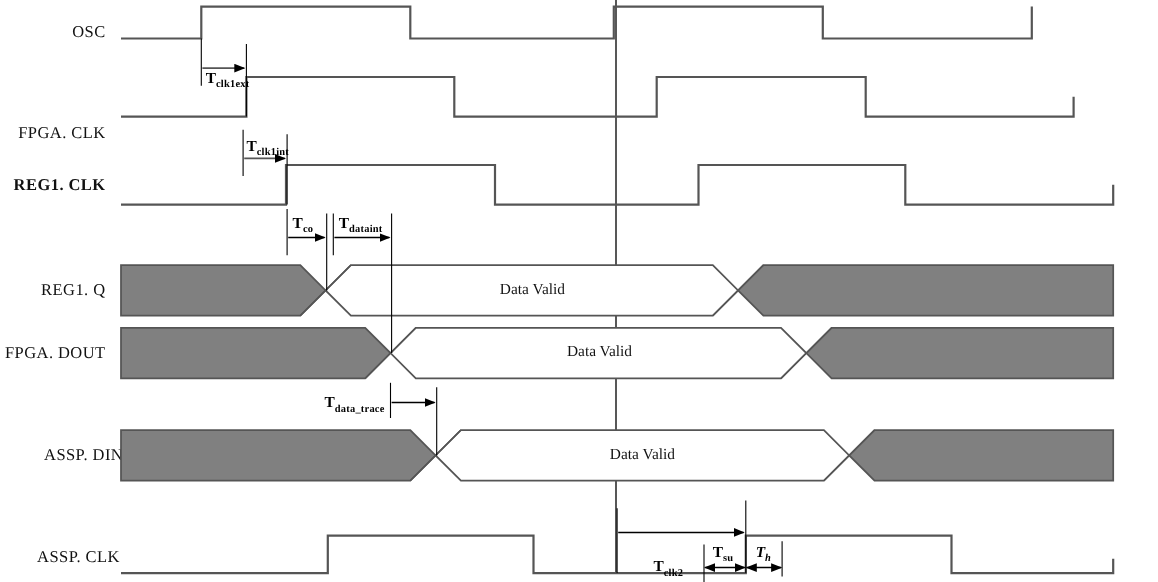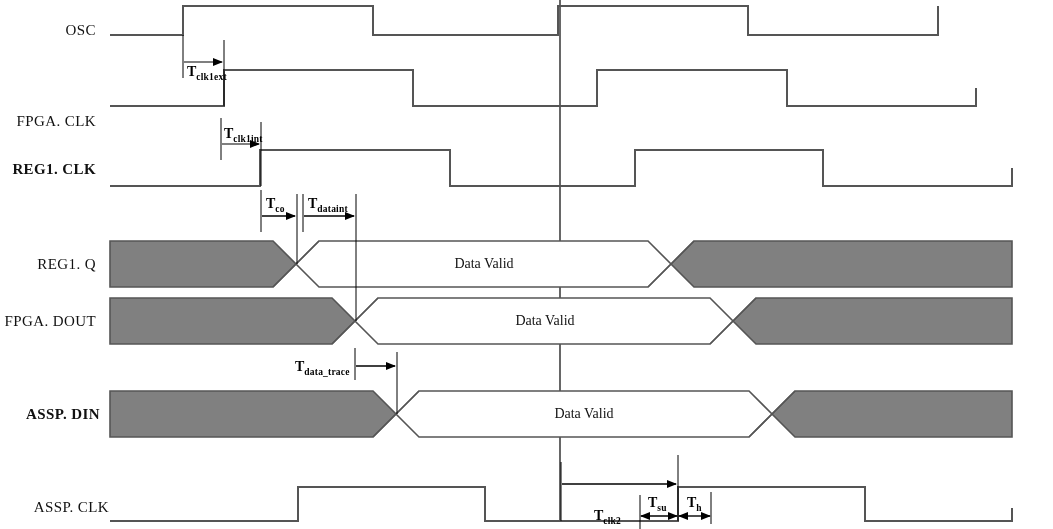--- a/index.html
+++ b/index.html
@@ -17,21 +17,21 @@
 </head>
 <body>
 
 <div id="root">
 
   <div class="sig-label" style="left:0;width:96px;top:22px;">OSC</div>
   <div class="sig-label" style="left:0;width:96px;top:89px;margin-top:24px;">FPGA. CLK</div>
   <div class="sig-label" style="left:0;width:96px;top:161px;font-weight:bold;">REG1. CLK</div>
   <div class="sig-label" style="left:0;width:96px;top:256px;">REG1. Q</div>
   <div class="sig-label" style="left:0;width:96px;top:313px;">FPGA. DOUT</div>
-  <div class="sig-label" style="left:4px;width:96px;top:406px;font-weight:bold;">ASSP. DIN</div>
+  <div class="sig-label" style="left:16px;width:96px;top:406px;">ASSP. DIN</div>
   <div class="sig-label" style="left:0;width:96px;top:499px;padding-left:13px;">ASSP. CLK</div>
 
   <svg width="1053" height="529">
 
     <line x1="560" y1="0" x2="560" y2="520" stroke="#000" stroke-width="1.2"></line>
 
     <polyline fill="none" stroke="#555" stroke-width="2" points="110,35 183,35 183,6 373,6 373,35 558,35 558,6 748,6 748,35 938,35 938,6 938,20"></polyline>
 
     <polyline fill="none" stroke="#555" stroke-width="2" points="110,106 224,106 224,70 413,70 413,106 597,106 597,70 787,70 787,106 976,106 976,88"></polyline>
 
@@ -117,17 +117,17 @@
   </div>
   <div class="tlabel" style="left:295px;top:357px;">
     <b>T</b><sub>data_trace</sub>
   </div>
   <div class="tlabel" style="left:594px;top:461px;margin-top:45px;">
     <b>T</b><sub>clk2</sub>
   </div>
   <div class="tlabel" style="left:648px;top:493px;">
     <b>T</b><sub>su</sub>
   </div>
-  <div class="tlabel" style="left:687px;top:493px;">
+  <div class="tlabel" style="left:687px;top:493px;font-style:italic;">
     <b>T</b><sub>h</sub>
   </div>
 
 </div>
 
 </body></html>

